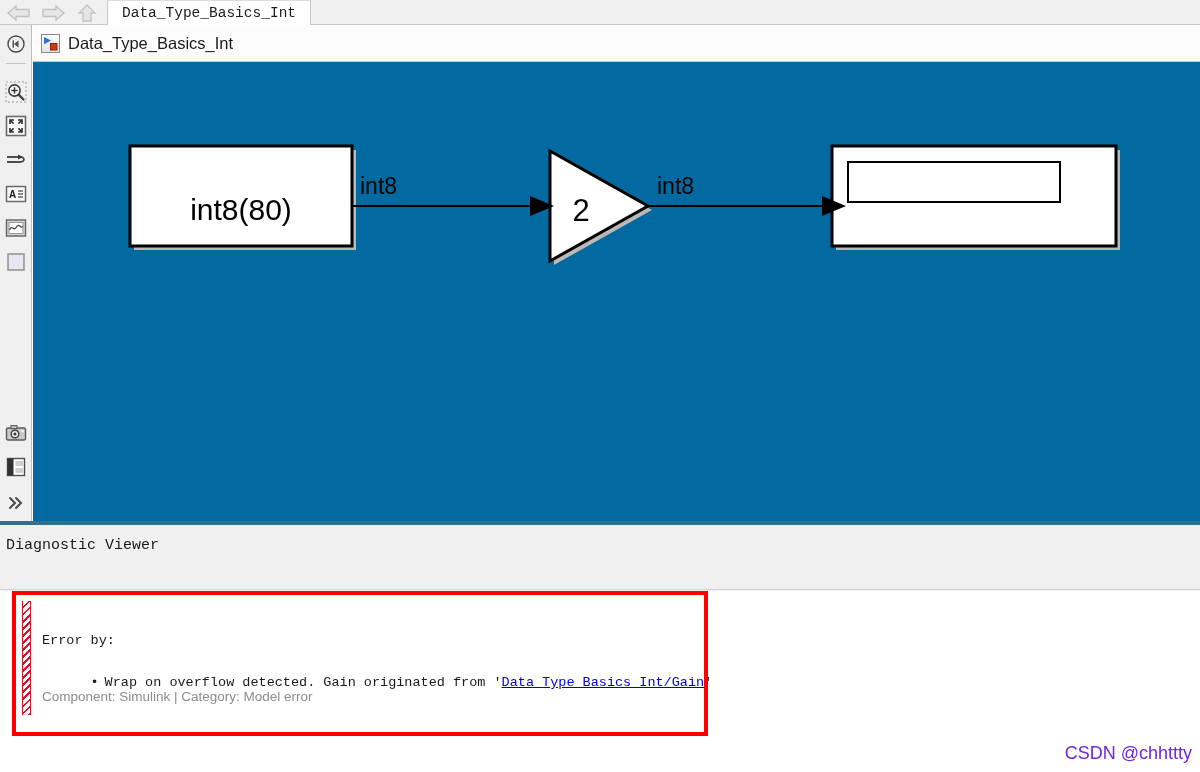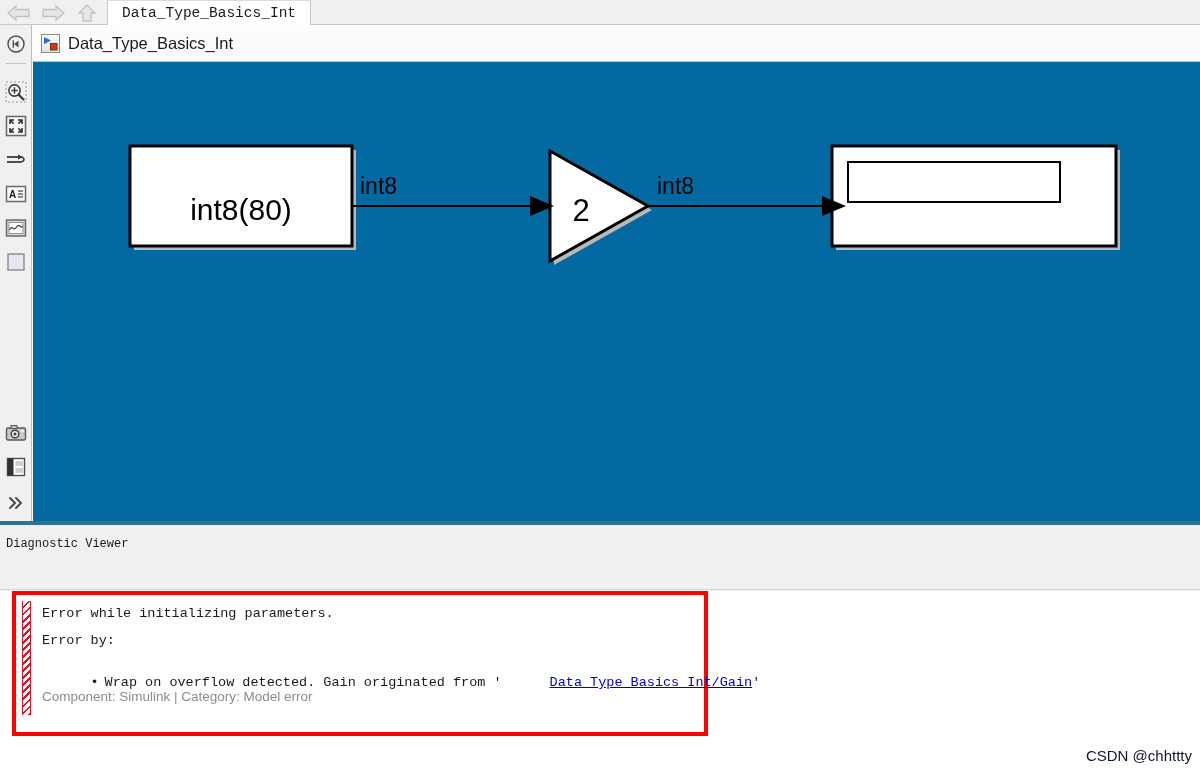--- a/index.html
+++ b/index.html
@@ -95,21 +95,21 @@
   }
 
   
   #dv-panel {
     position: absolute; left: 0; top: 525px; width: 1200px; height: 247px;
     background: #f0f0f0;
   }
   #dv-title {
     position: absolute; left: 6px; top: 12px;
     font-family: "Liberation Mono", monospace;
-    font-size: 12px; color: #1a1a1a;
+    font-size: 15px; color: #1a1a1a;
   }
   #dv-toolstrip {
     position: absolute; left: 0; top: 39px; width: 1200px; height: 26px;
     background: #f0f0f0;
     border-bottom: 1px solid #d6d6d6;
   }
   #dv-body {
     position: absolute; left: 0; top: 66px; width: 1200px; height: 181px;
     background: #ffffff;
   }
@@ -135,34 +135,34 @@
     position: absolute; left: 26px;
     font-family: "Liberation Mono", monospace;
     font-size: 13.5px; color: #1a1a1a;
     white-space: pre;
   }
   #err-l1 { top: 11px; }
   #err-l2 { top: 38px; }
   #err-l3 { top: 65px; left: 26px; }
   #err-bullet { display: inline-block; width: 14px; }
   #err-link {
-    color: #0000cc; text-decoration: underline; margin-left: 48px;
+    color: #0000cc; text-decoration: underline;
   }
   #err-meta {
     position: absolute; left: 26px; top: 94px;
     font-family: "Liberation Sans", sans-serif;
     font-size: 13.5px; color: #8c8c8c;
     white-space: pre;
   }
 
   
   #watermark {
     position: absolute; right: 8px; bottom: 8px;
     font-family: "Liberation Sans", sans-serif;
-    font-size: 15px; color: #0f172a;
+    font-size: 18px; color: #6d28d9;
   }
 </style>
 </head>
 <body>
 
 <div id="app">
 
   <div id="navbar">
 
     <div class="navarrow" id="nav-back">
@@ -342,21 +342,20 @@
 
   <div id="dv-panel">
     <div id="dv-title">Diagnostic Viewer</div>
     <div id="dv-toolstrip"></div>
     <div id="dv-body"></div>
   </div>
 
   <div id="error-card">
     <div id="error-stripe"></div>
 
-    <div class="err-line" id="err-l1">Error while initializing parameters.</div>
 
     <div class="err-line" id="err-l2">Error by:</div>
 
     <div class="err-line" id="err-l3">
       <span id="err-bullet">•</span><span>Wrap on overflow detected. Gain originated from '</span><a href="#" id="err-link">Data_Type_Basics_Int/Gain</a><span>'</span>
     </div>
 
     <div id="err-meta">Component: Simulink | Category: Model error</div>
   </div>
 

